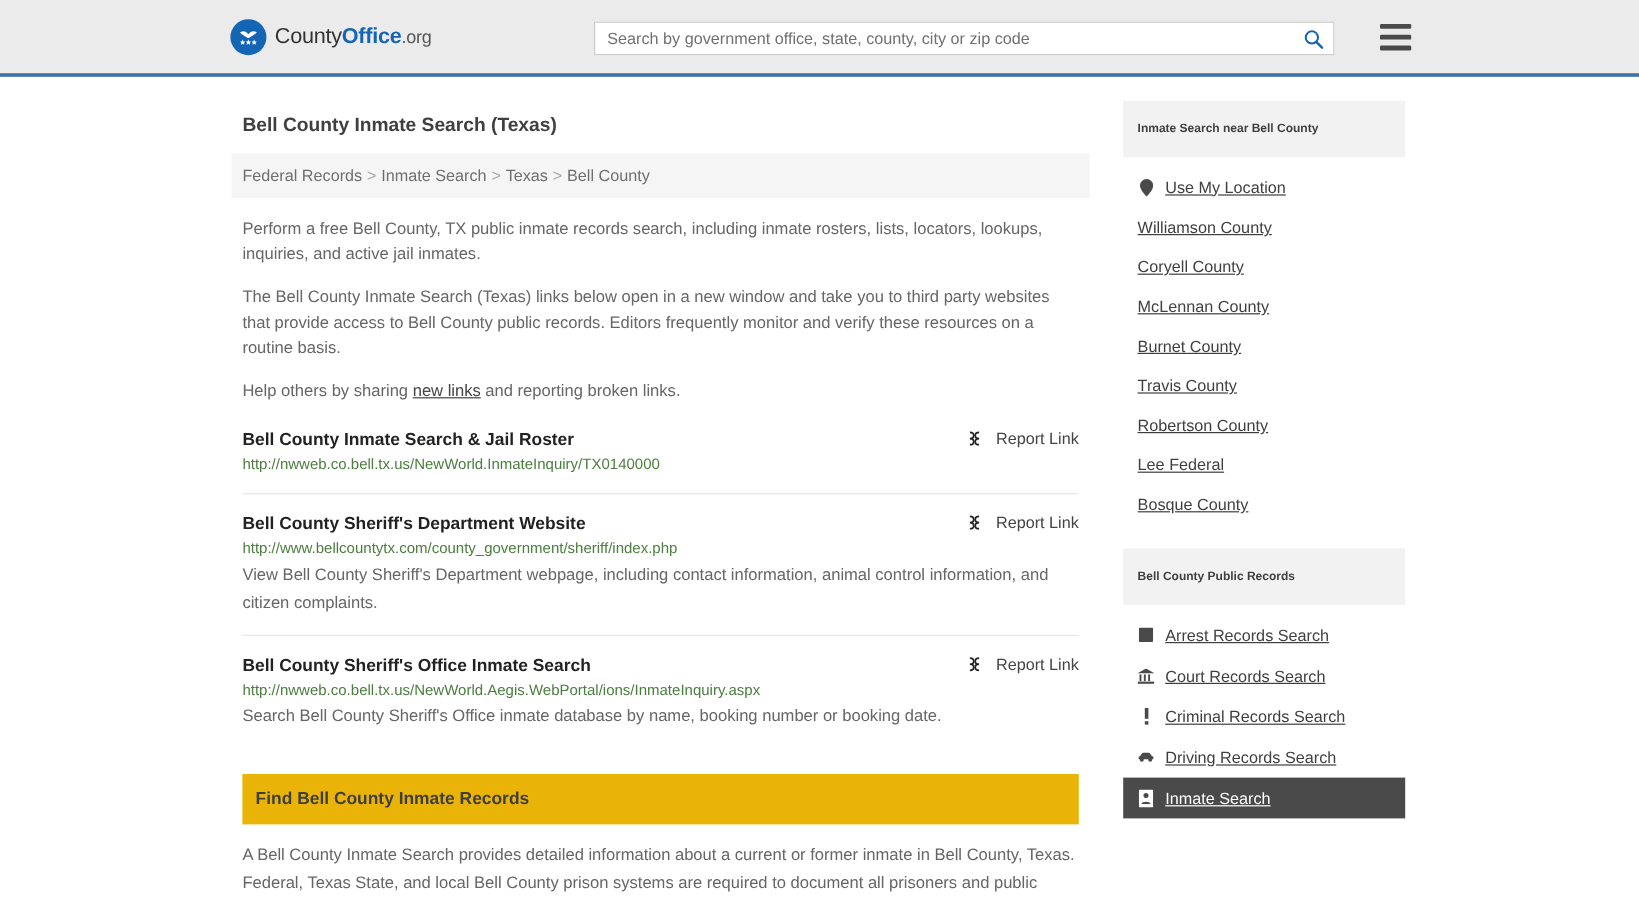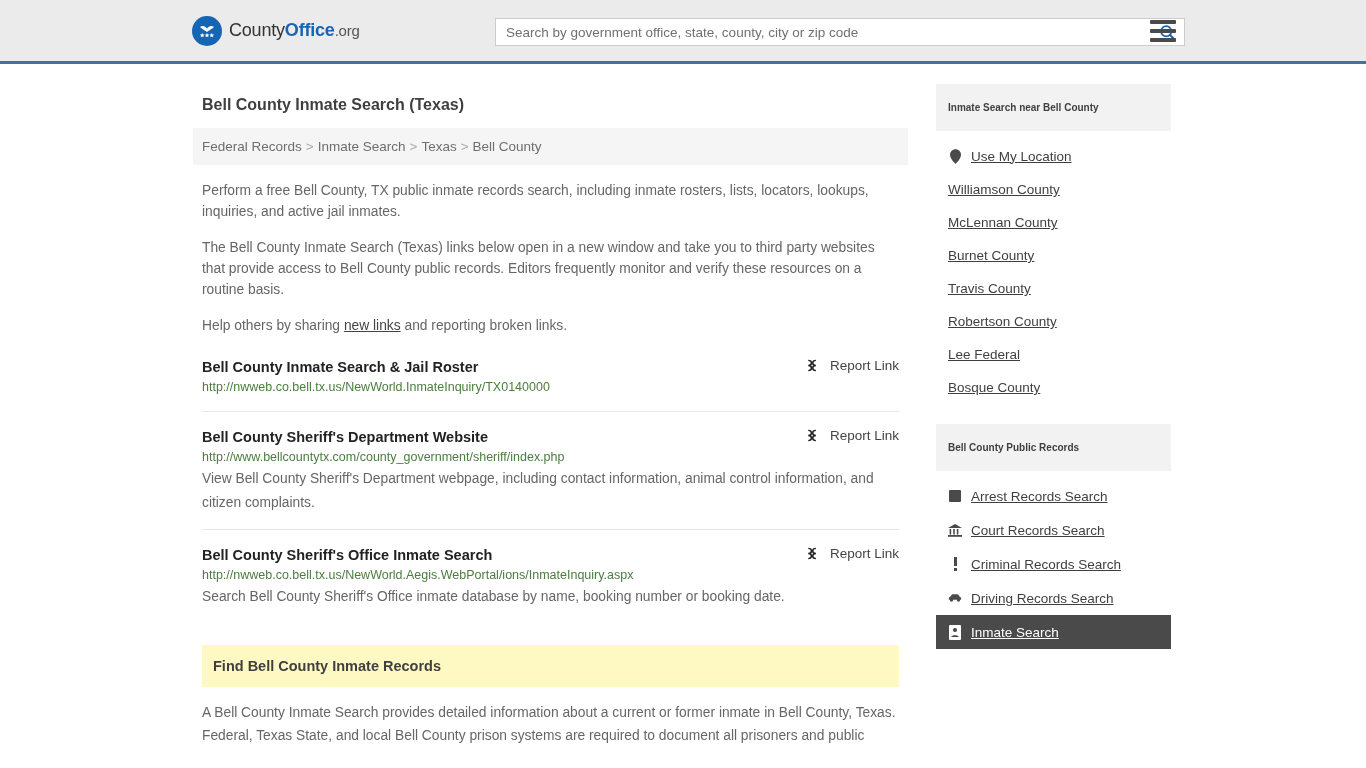--- a/index.html
+++ b/index.html
@@ -44,21 +44,21 @@
     white-space: nowrap;
   }
   .logo-text .b { color: #1565b5; font-weight: bold; }
   .logo-text .a { font-weight: normal; }
   .logo-text .org { color: #555; font-size: 15px; }
 
   .search-wrap {
     position: absolute;
     left: 495px;
     top: 18px;
-    width: 690px;
+    width: 617px;
     height: 28px;
     display: flex;
     align-items: center;
     background: #ffffff;
     border: 1px solid #cccccc;
   }
   .search-input {
     flex: 1;
     height: 26px;
     border: none;
@@ -173,21 +173,21 @@
   }
   .result.first .report-link { top: 21px; }
   .report-label {
     font-size: 13.5px;
     color: #444444;
   }
 
   
   .section-bar {
     margin: 22px 9px 0 9px;
-    background: #fef9c3;
+    background: #eab308;
     padding: 13px 11px;
   }
   .section-bar h2 {
     margin: 0;
     font-size: 14.5px;
     color: #3f3f3f;
     font-weight: bold;
   }
   .section-body {
     margin: 14px 9px 0 9px;
@@ -340,20 +340,23 @@
                   <path d="M6 0 C2.7 0, 0 2.7, 0 6 C0 10.5, 6 16, 6 16 C6 16, 12 10.5, 12 6 C12 2.7, 9.3 0, 6 0 Z" fill="#4a4a4a"></path>
                 </svg>
             </span>
             <span class="pi-label">Use My Location</span>
           </div>
 
           <div class="panel-item">
             <span class="pi-label">Williamson County</span>
           </div>
           <div class="panel-item">
+            <span class="pi-label">Coryell County</span>
+          </div>
+          <div class="panel-item">
             <span class="pi-label">McLennan County</span>
           </div>
           <div class="panel-item">
             <span class="pi-label">Burnet County</span>
           </div>
           <div class="panel-item">
             <span class="pi-label">Travis County</span>
           </div>
           <div class="panel-item">
             <span class="pi-label">Robertson County</span>

